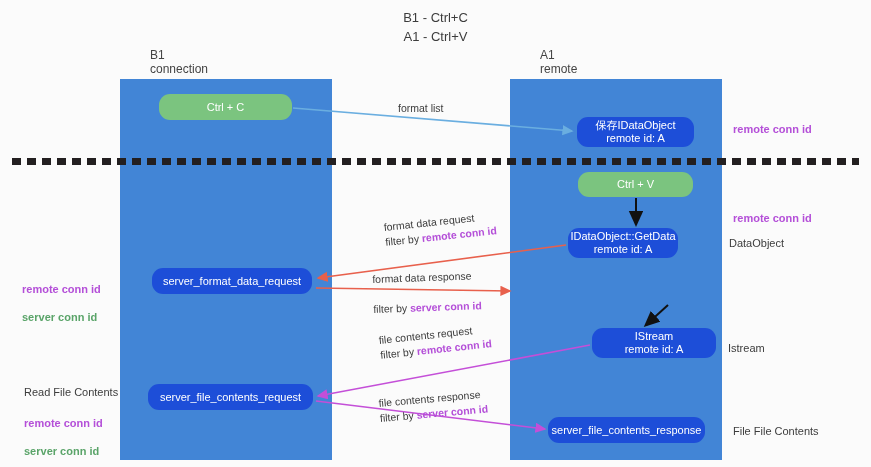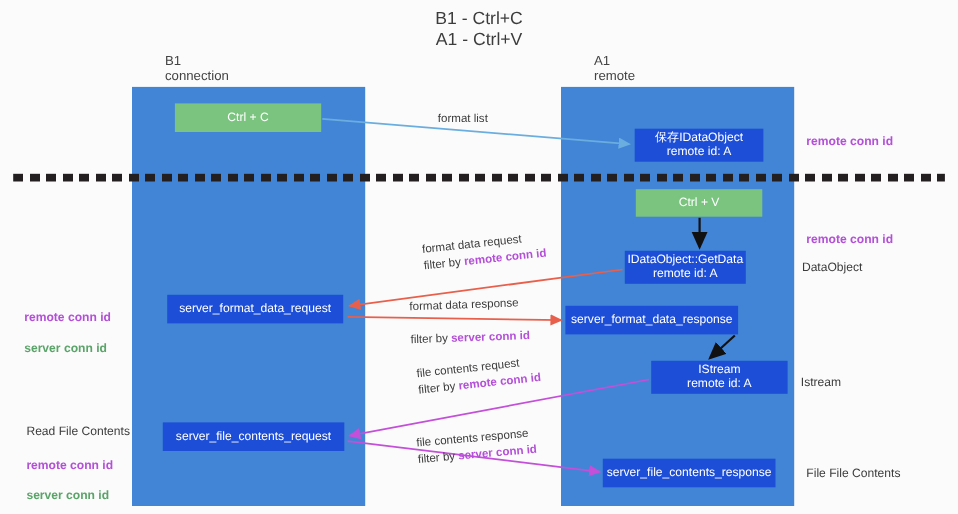--- a/index.html
+++ b/index.html
@@ -9,21 +9,21 @@
     font-family:"Liberation Sans","DejaVu Sans",sans-serif;
     overflow:hidden;
     position:relative;
     color:#3c3c3c;
   }
   #stage{position:absolute;left:0;top:0;width:871px;height:467px;}
 
   
   .title{
     position:absolute;left:0;top:8px;width:871px;
-    text-align:center;font-size:16px;line-height:19px;color:#3c3c3c;
+    text-align:center;font-size:13px;line-height:19px;color:#3c3c3c;
     white-space:pre-line;
   }
   .col-head{
     position:absolute;text-align:left;font-size:12px;line-height:14px;
     color:#444;white-space:pre-line;
   }
   #head-b1{left:150px;top:48px;width:180px;}
   #head-a1{left:540px;top:48px;width:180px;}
 
   
@@ -35,21 +35,21 @@
   #divider{
     position:absolute;left:12px;top:158px;width:847px;height:7px;
     background:repeating-linear-gradient(to right,#231f20 0 9px,transparent 9px 15px);
   }
 
   
   .node{
     position:absolute;box-sizing:border-box;
     display:flex;flex-direction:column;align-items:center;justify-content:center;
     text-align:center;color:#ffffff;font-size:11px;line-height:13px;
-    white-space:pre-line;padding:2px 4px;
+    white-space:pre-line;padding:2px 4px;border-radius:11px;
   }
   .node.green{background:#7bc47f;}
   .node.orange{background:#1d4ed8;}
 
   #n-ctrlc   {left:159px;top:94px;width:133px;height:26px;}
   #n-dataobj {left:577px;top:117px;width:117px;height:30px;}
   #n-ctrlv   {left:578px;top:172px;width:115px;height:25px;}
   #n-getdata {left:568px;top:228px;width:110px;height:30px;}
   #n-sfdreq  {left:152px;top:268px;width:160px;height:26px;}
   #n-sfdres  {left:514px;top:278px;width:157px;height:26px;}
@@ -136,21 +136,20 @@
     <path d="M316,401 L545,429" stroke="#c44fd8" stroke-width="1.6" fill="none" marker-end="url(#ah-purple)"></path>
   </svg>
 
   <div class="node green" id="n-ctrlc">Ctrl + C</div>
   <div class="node orange" id="n-dataobj">保存IDataObject
 remote id: A</div>
   <div class="node green" id="n-ctrlv">Ctrl + V</div>
   <div class="node orange" id="n-getdata">IDataObject::GetData
 remote id: A</div>
   <div class="node orange" id="n-sfdreq">server_format_data_request</div>
-  <div class="node orange" id="n-sfdres">server_format_data_response</div>
   <div class="node orange" id="n-istream">IStream
 remote id: A</div>
   <div class="node orange" id="n-sfcreq">server_file_contents_request</div>
   <div class="node orange" id="n-sfcres">server_file_contents_response</div>
 
   <div class="ann purple" id="ann-remote-1">remote conn id</div>
   <div class="ann purple" id="ann-remote-2">remote conn id</div>
   <div class="ann plain" id="ann-dataobject">DataObject</div>
   <div class="ann plain" id="ann-istream">Istream</div>
   <div class="ann plain" id="ann-write">File File Contents</div>

